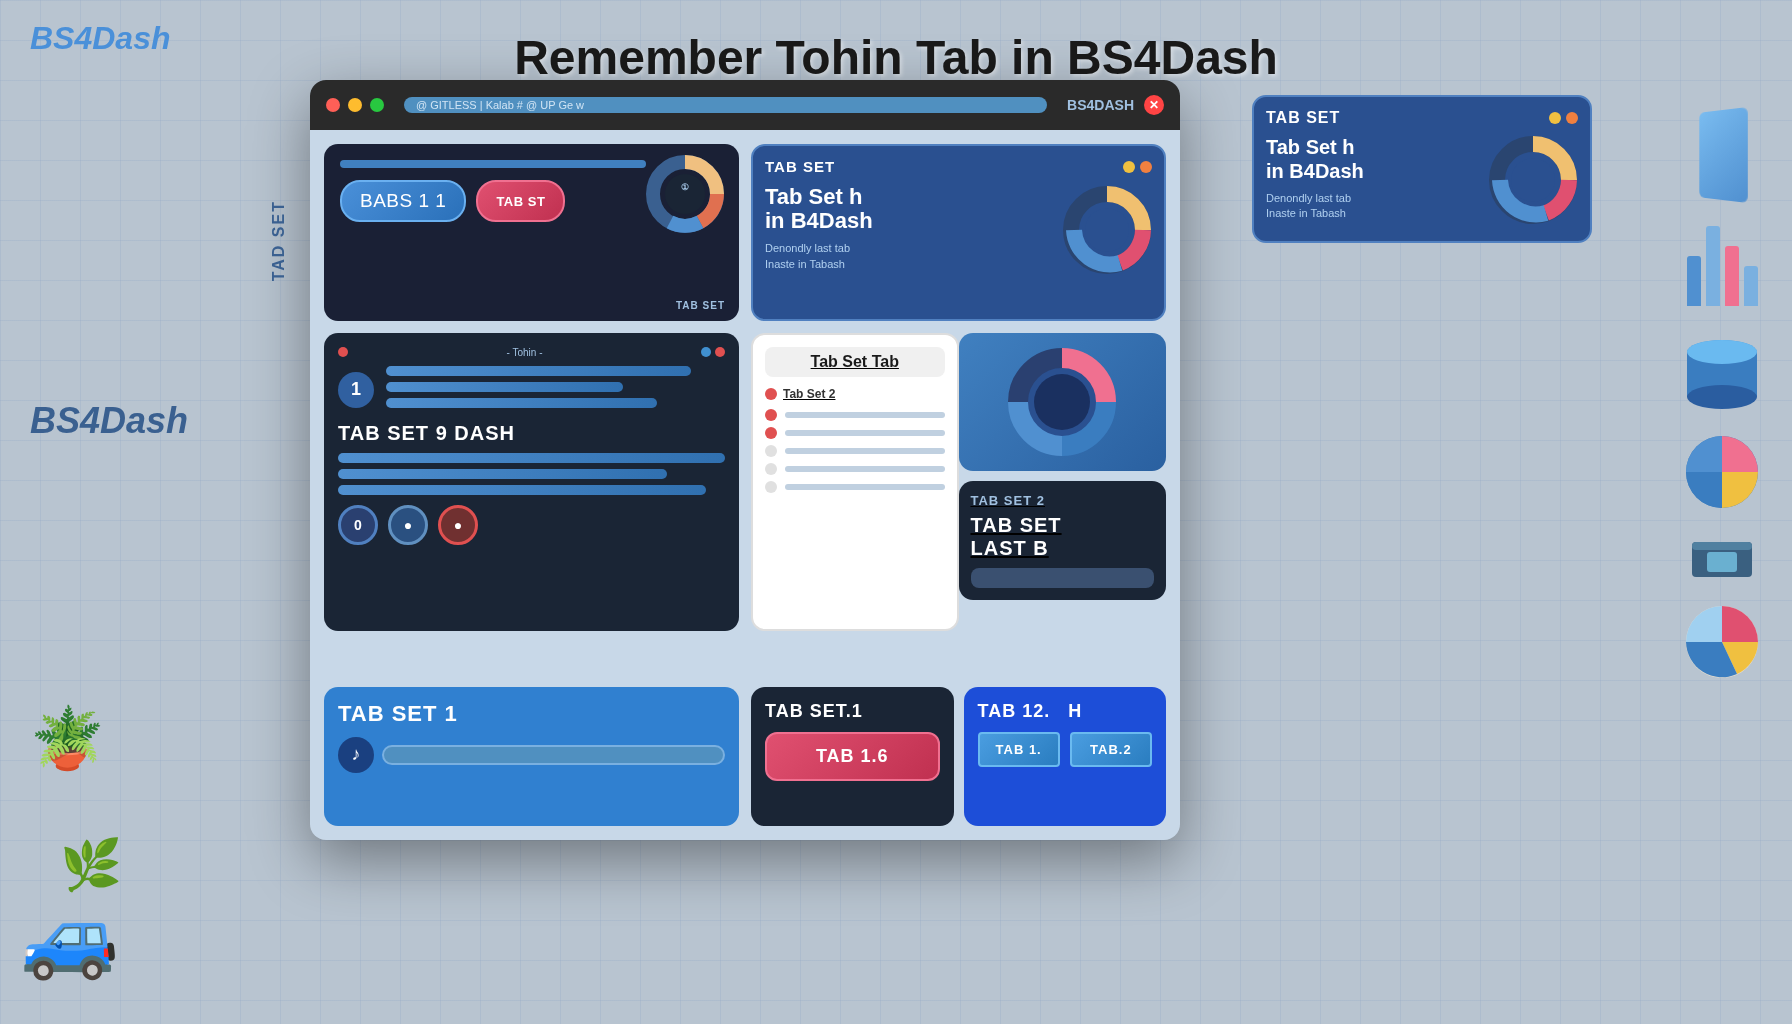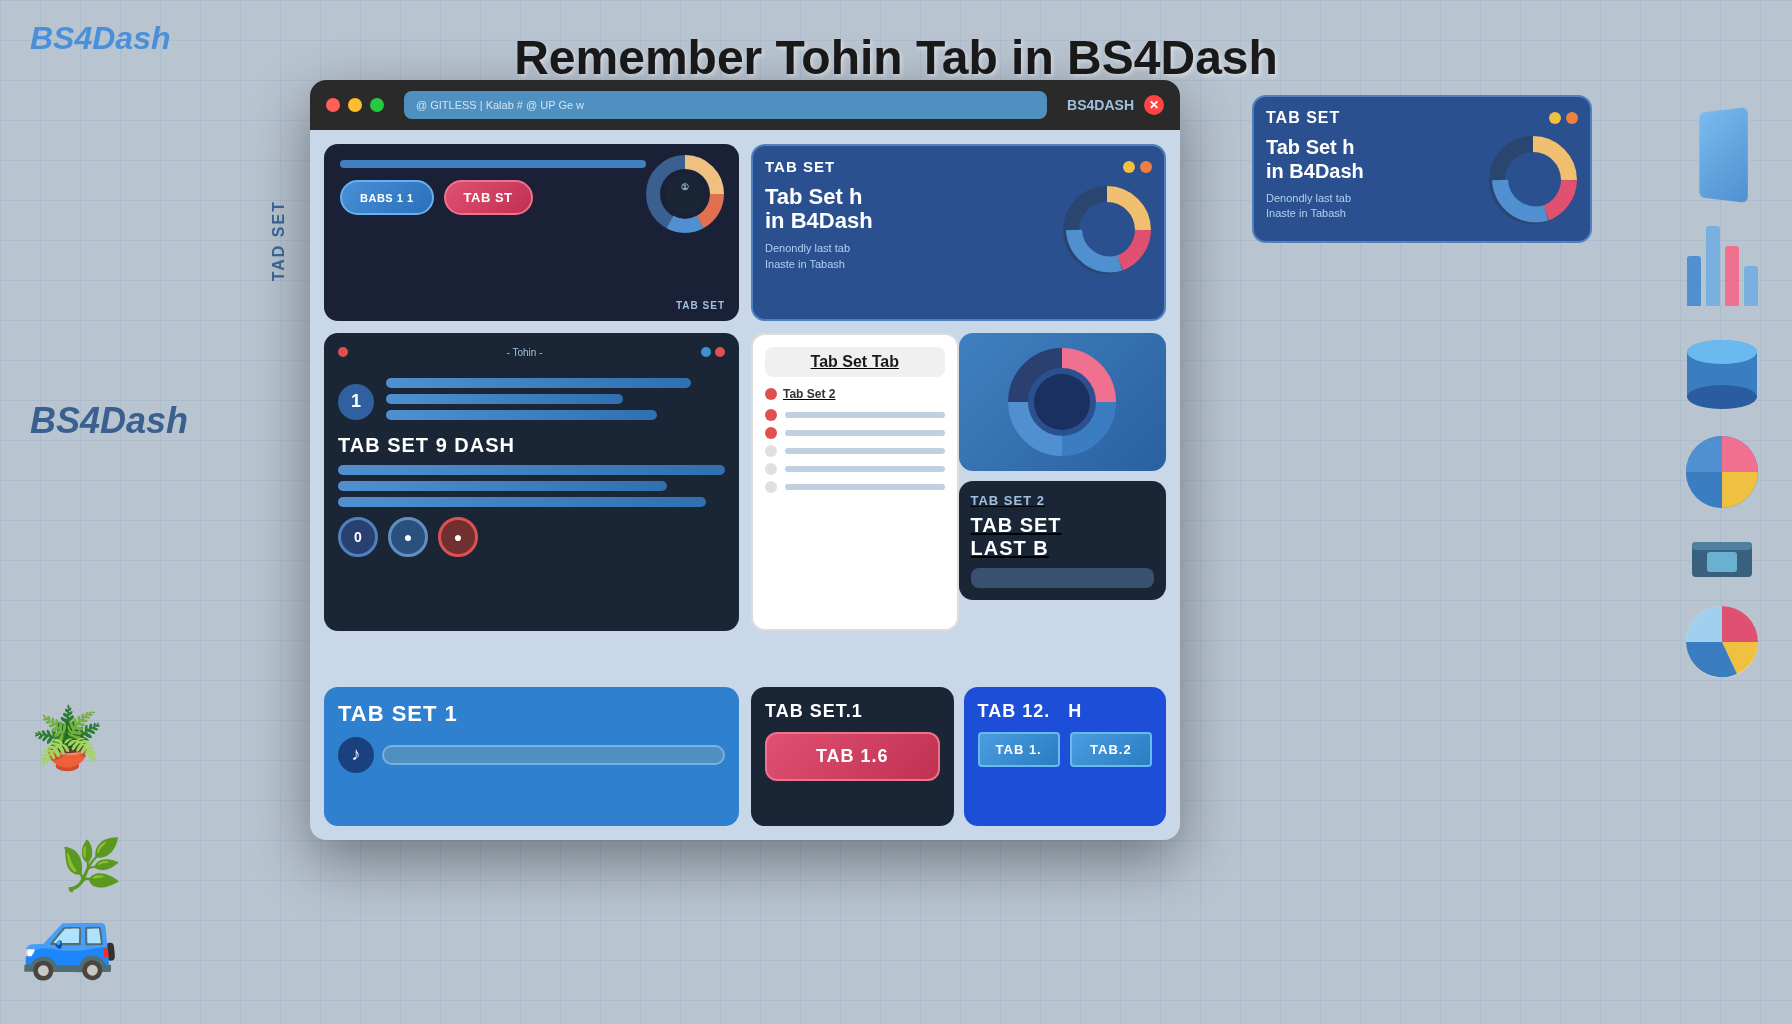--- a/index.html
+++ b/index.html
@@ -83,21 +83,21 @@
       border-radius: 50%;
     }
     .traffic-dot.red { background: #ff5f57; }
     .traffic-dot.yellow { background: #febc2e; }
     .traffic-dot.green { background: #28c840; }
 
     .browser-url {
       flex: 1;
       background: #5090c0;
       border-radius: 8px;
-      height: 28px;
+      height: 16px;
       display: flex;
       align-items: center;
       padding: 0 12px;
       font-size: 11px;
       color: #d0e4f4;
       margin: 0 10px;
     }
 
     .browser-brand {
       color: #a0c0e0;
@@ -144,22 +144,22 @@
 
     .remember-buttons {
       display: flex;
       gap: 10px;
       margin-bottom: 8px;
     }
 
     .btn-blue-pill {
       background: linear-gradient(135deg, #4a90d9, #2a70b9);
       color: white;
-      font-weight: 700;
-      font-size: 11px;
+      font-weight: 400;
+      font-size: 19px;
       padding: 8px 18px;
       border-radius: 20px;
       border: 2px solid #6ab0f0;
       letter-spacing: 0.5px;
     }
 
     .btn-red-pill {
       background: linear-gradient(135deg, #e05070, #c03050);
       color: white;
       font-weight: 900;
@@ -237,21 +237,21 @@
     .tabset4dash-panel {
       background: #1a2535;
       border-radius: 14px;
       padding: 14px;
       position: relative;
     }
 
     .panel-dots-row {
       display: flex;
       justify-content: space-between;
-      margin-bottom: 20px;
+      margin-bottom: 8px;
     }
 
     .panel-number-badge {
       width: 36px;
       height: 36px;
       border-radius: 50%;
       background: #3060a0;
       display: flex;
       align-items: center;
       justify-content: center;

